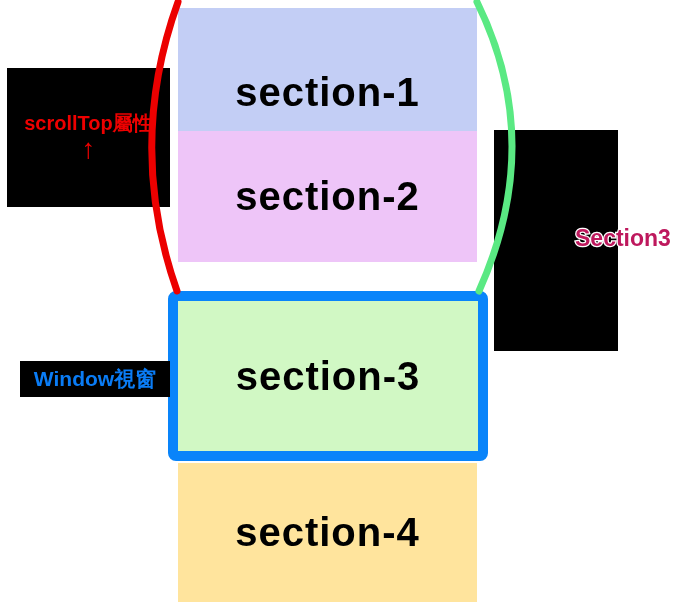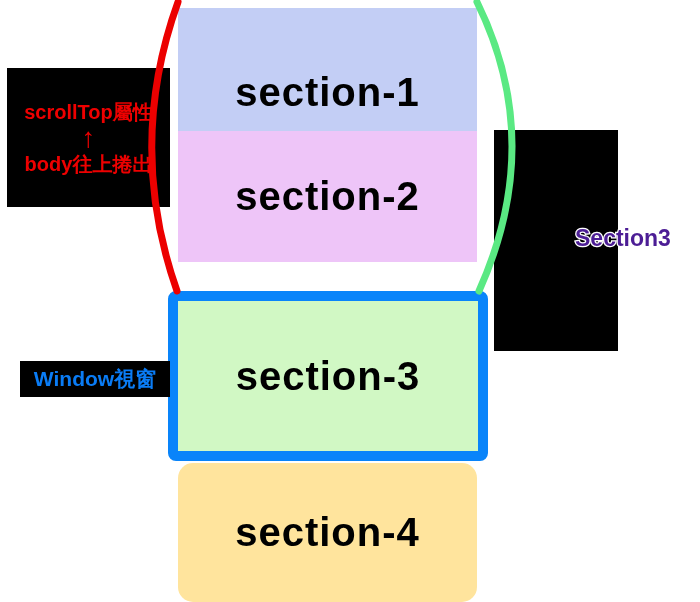--- a/index.html
+++ b/index.html
@@ -17,21 +17,21 @@
     position: absolute;
     left: 178px;
     width: 299px;
     display: flex;
     align-items: center;
     justify-content: center;
     z-index: 1;
   }
   .sec1 { top: 0;     height: 169px; margin-top: 8px; }
   .sec2 { top: 131px; height: 131px; }
-  .sec4 { top: 463px; height: 139px; border-radius: 15px; }
+  .sec4 { top: 463px; height: 139px; }
   .sec-label {
     font-size: 40px;
     font-weight: bold;
     color: #000000;
     letter-spacing: 1px;
     white-space: nowrap;
   }
   
   .window-box {
     position: absolute;
@@ -141,29 +141,28 @@
     <span class="sec-label">section-4</span>
   </div>
 
   <div class="window-box" style="background-color: rgb(209, 248, 196); border-color: rgb(9, 132, 250);">
     <span class="sec-label">section-3</span>
   </div>
 
   <div class="ann-box scrolltop-box" style="background-color: rgb(0, 0, 0);">
     <div class="red-line" style="color: rgb(238, 0, 0);">scrollTop屬性</div>
     <div class="red-arrow" style="color: rgb(238, 0, 0);">↑</div>
-    <div class="red-line" style="color: rgb(238, 0, 0);">body往上捲出</div>
   </div>
 
   <div class="ann-box window-label-box" style="background-color: rgb(0, 0, 0);">
     <span class="window-label" style="color: rgb(10, 124, 245);">Window視窗</span>
   </div>
 
   <div class="ann-box right-box" style="background-color: rgb(0, 0, 0);"></div>
 
-  <div class="stroke-label" style="color: #4c1d95; -webkit-text-stroke-color: rgb(255, 255, 255);">Section3</div>
+  <div class="stroke-label" style="color: #be185d; -webkit-text-stroke-color: rgb(255, 255, 255);">Section3</div>
 
   <svg class="brackets" viewBox="0 0 700 602" xmlns="http://www.w3.org/2000/svg">
     <path d="M 178,2 Q 126,146 177,291" style="stroke: rgb(236, 0, 0);"></path>
     <path d="M 477,2 Q 546,142 479,291" style="stroke: rgb(90, 233, 131);"></path>
   </svg>
 
 </div>
 
 </body></html>

